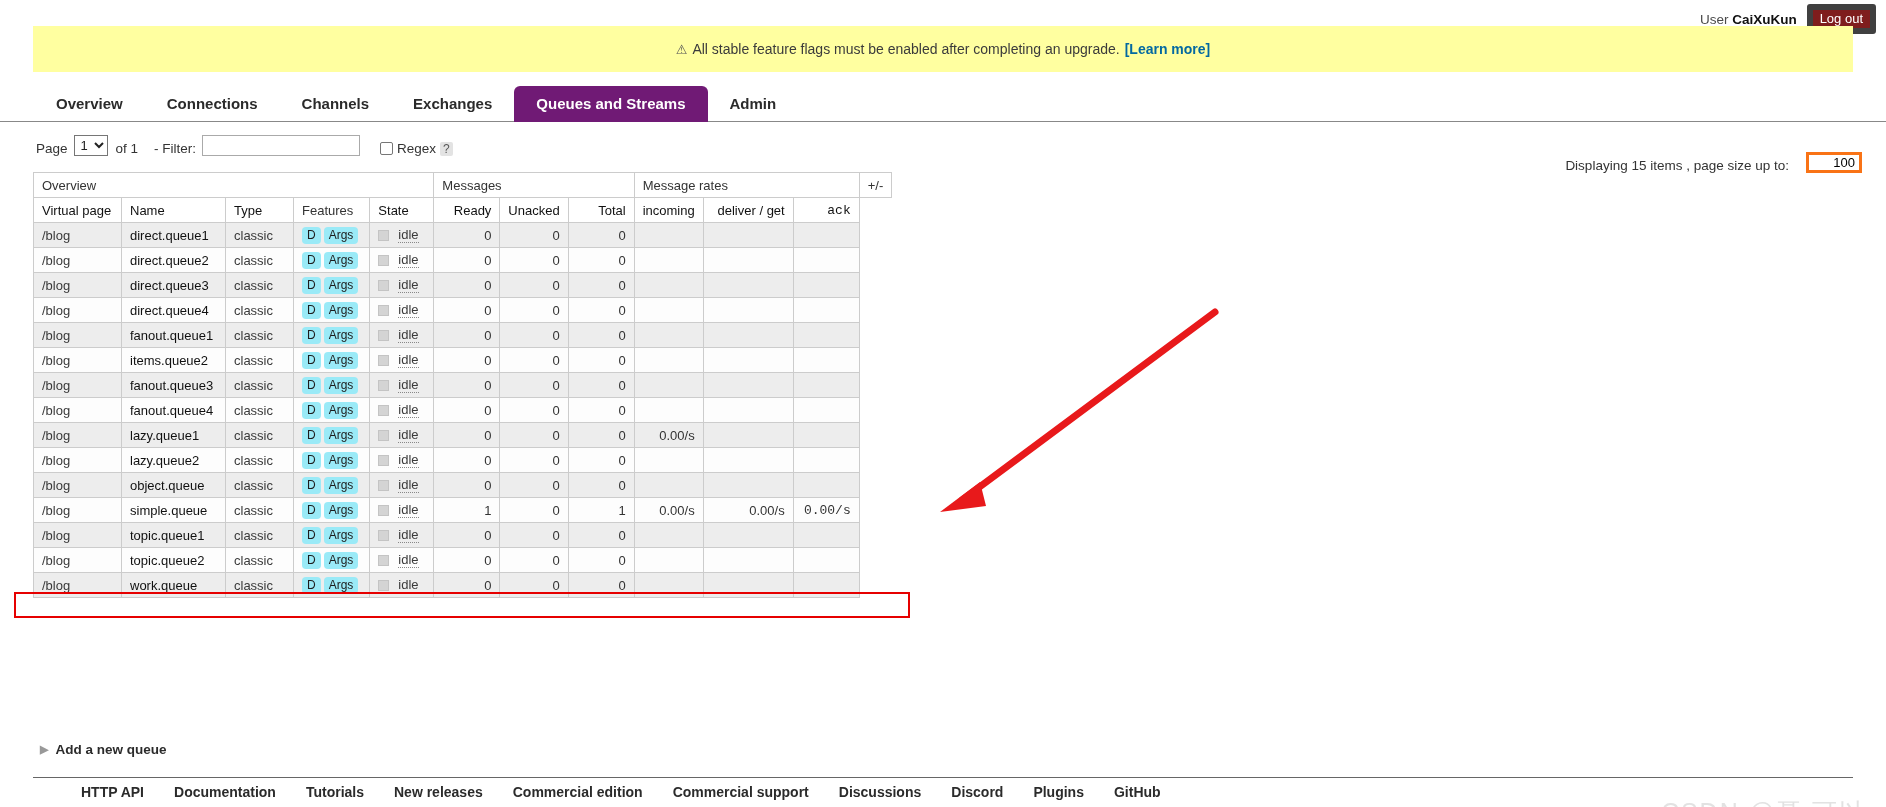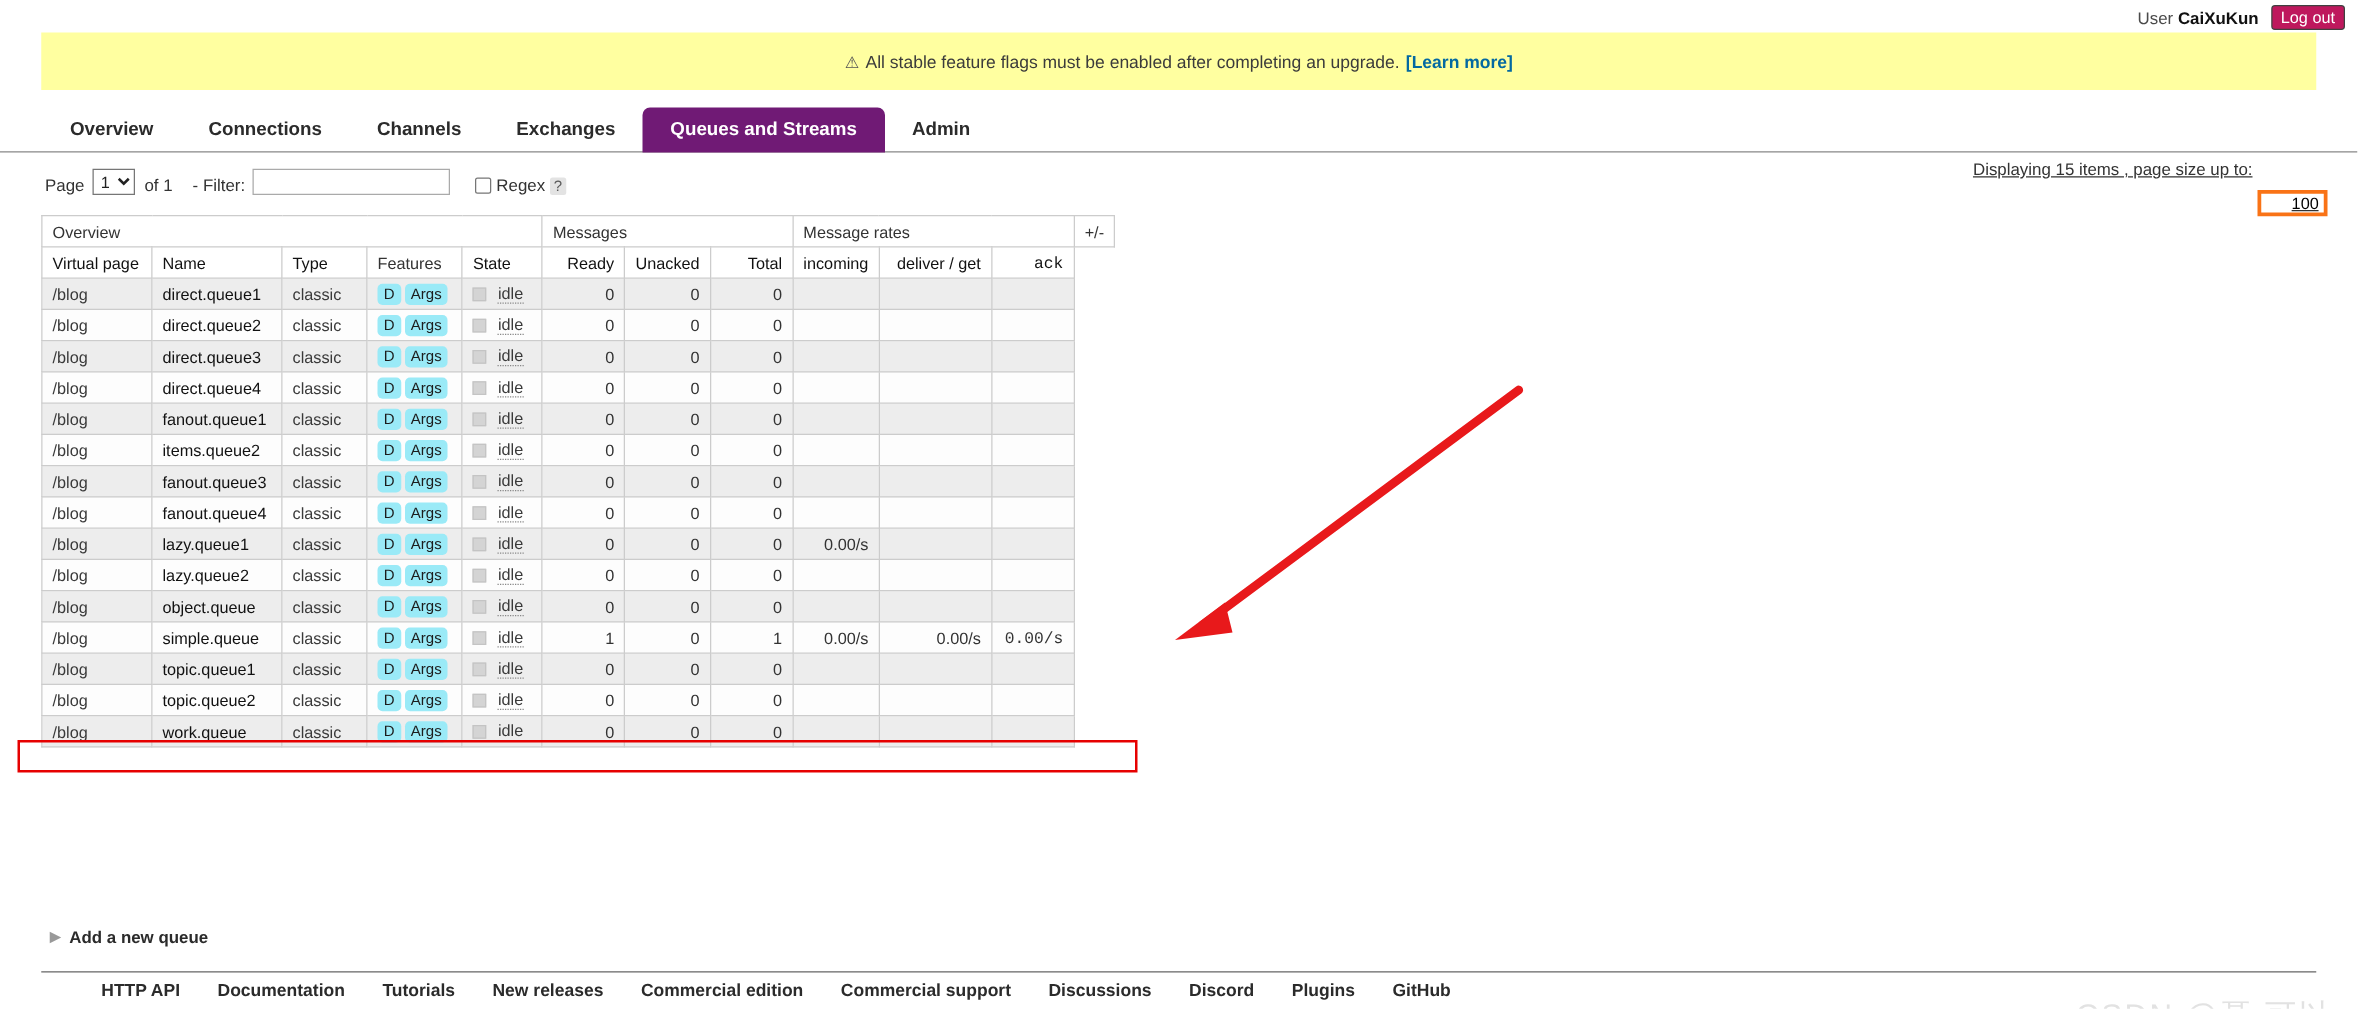--- a/index.html
+++ b/index.html
@@ -21,23 +21,23 @@
     text-align: right;
     padding: 4px 10px 0 0;
     font-size: 13.5px;
     color: #444;
     white-space: nowrap;
   }
   .userbar .ulabel { color: #4a4a4a; }
   .userbar .uname { font-weight: bold; color: #111; }
   .logout-btn {
     display: inline-block;
-    background: #be185d;
+    background: #7f1d1d;
     color: #fff;
-    border: 1px solid #404040;
+    border: 6px solid #404040;
     border-radius: 3px;
     padding: 1px 7px 2px 7px;
     font-size: 13px;
     margin-left: 6px;
     cursor: pointer;
     vertical-align: 1px;
   }
 
   
   .banner {
@@ -108,22 +108,22 @@
   .regex-box {
     width: 13px; height: 13px; border: 1px solid #767676; background:#fff;
     border-radius: 2px; display:inline-block;
   }
   .qmark {
     background: #e3e3e3; color: #5a5a5a; padding: 0 3px; border-radius: 2px;
     font-size: 12px; cursor: pointer;
   }
   .toolrow-right {
     position: absolute; right: 24px; top: 2px;
-    display: flex; align-items: flex-start; gap: 4px;
-    font-size: 13.5px; color: #333; text-decoration: underline;
+    display: flex; align-items: flex-end; gap: 17px;
+    font-size: 13.5px; color: #333;
   }
   .pagesize-input {
     width: 56px; height: 21px;
     border: 3px solid #f97316; background: #fff;
     font-family: "Liberation Sans", sans-serif;
     font-size: 13px;
     text-align: right; padding: 1px 4px; margin-top: 24px;
   }
 
   

